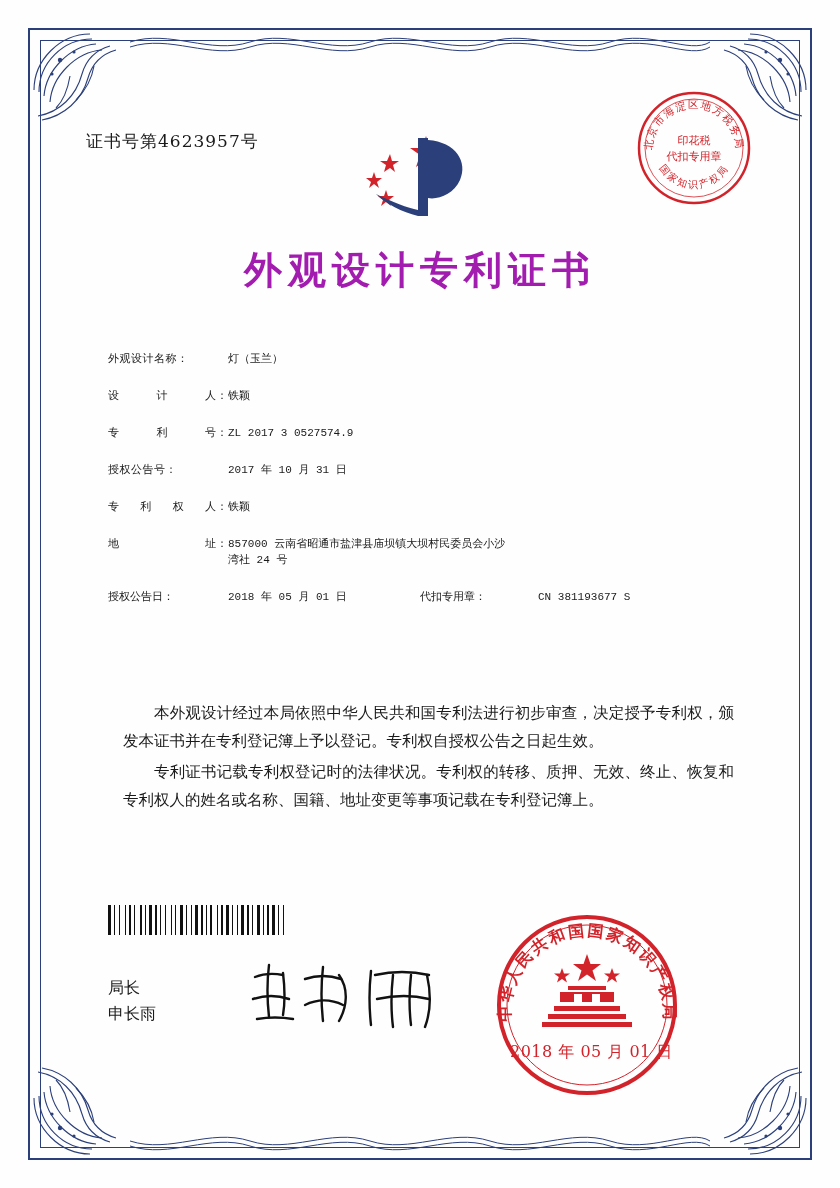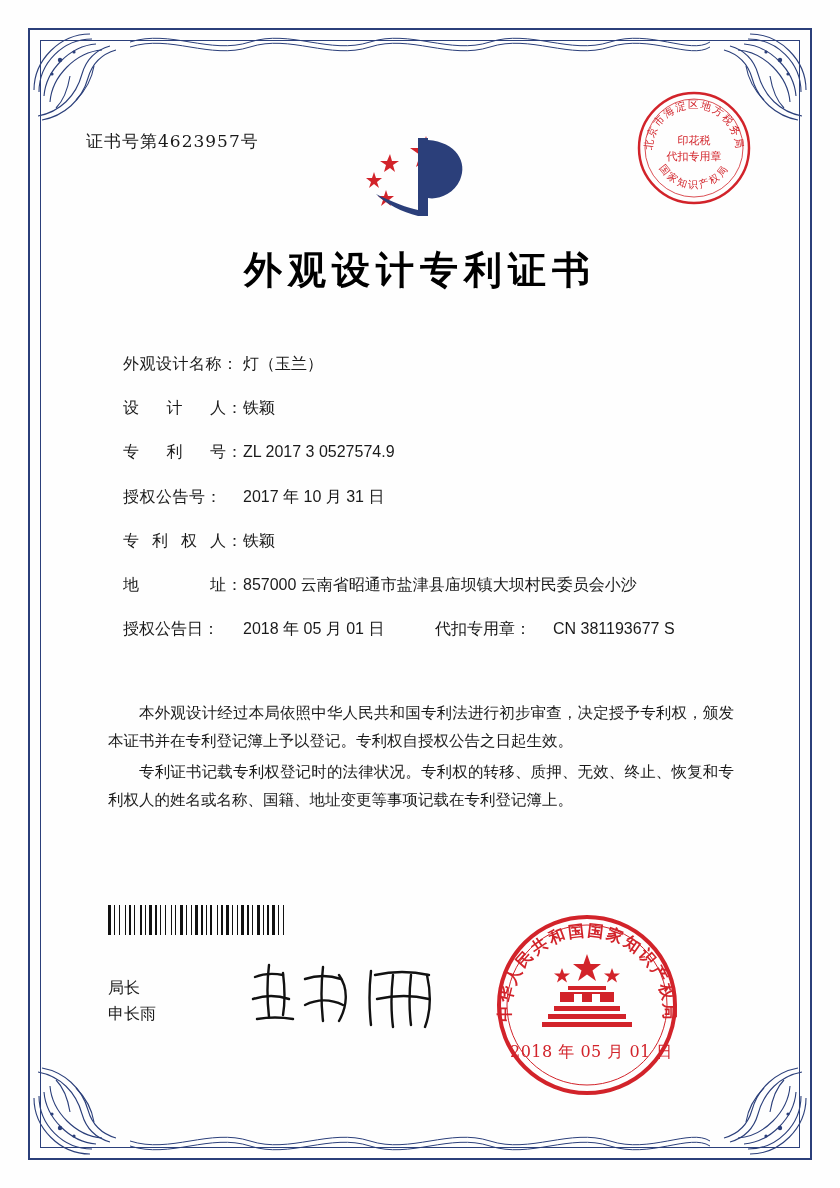--- a/index.html
+++ b/index.html
@@ -88,31 +88,31 @@
 
   .title {
     position: absolute;
     left: 0; right: 0;
     top: 245px;
     text-align: center;
     font-size: 38px;
     font-weight: bold;
     letter-spacing: 6px;
     font-family: "DejaVu Serif", "Liberation Serif", serif;
-    color: #000000;
+    color: #a21caf;
   }
 
   
   .fields {
     position: absolute;
-    left: 123px;
+    left: 108px;
     top: 352px;
     width: 624px;
-    font-size: 16px;
-    font-family: Liberation Sans, sans-serif;
+    font-size: 11px;
+    font-family: Liberation Mono, monospace;
   }
   .field {
     display: flex;
     margin-bottom: 21px;
     line-height: 1.45;
   }
   .field .lbl {
     width: 120px;
     flex: none;
     letter-spacing: 0.5px;
@@ -144,21 +144,21 @@
     position: absolute;
     left: 108px;
     top: 700px;
     width: 626px;
     font-size: 15.5px;
     line-height: 1.78;
     font-family: "DejaVu Serif", "Liberation Serif", serif;
     text-align: justify;
   }
   .paras p {
-    margin: 0 0 4px 0;
+    margin: 0 0 4px 15px;
     text-indent: 2em;
   }
 
   
   .barcode {
     position: absolute;
     left: 108px;
     top: 905px;
     height: 30px;
     width: 215px;
@@ -398,20 +398,21 @@
       <div class="val">铁颖</div>
     </div>
 
     <div class="field">
       <div class="lbl spread">
         <span>地</span>
         <span>址：</span>
       </div>
       <div class="val">
         <span>857000 云南省昭通市盐津县庙坝镇大坝村民委员会小沙</span>
+        <span class="line2">湾社 24 号</span>
       </div>
     </div>
 
     <div class="field-row2">
       <div class="half">
         <div class="lbl">授权公告日：</div>
         <div class="val">2018 年 05 月 01 日</div>
       </div>
       <div class="half right">
         <div class="lbl">代扣专用章：</div>

